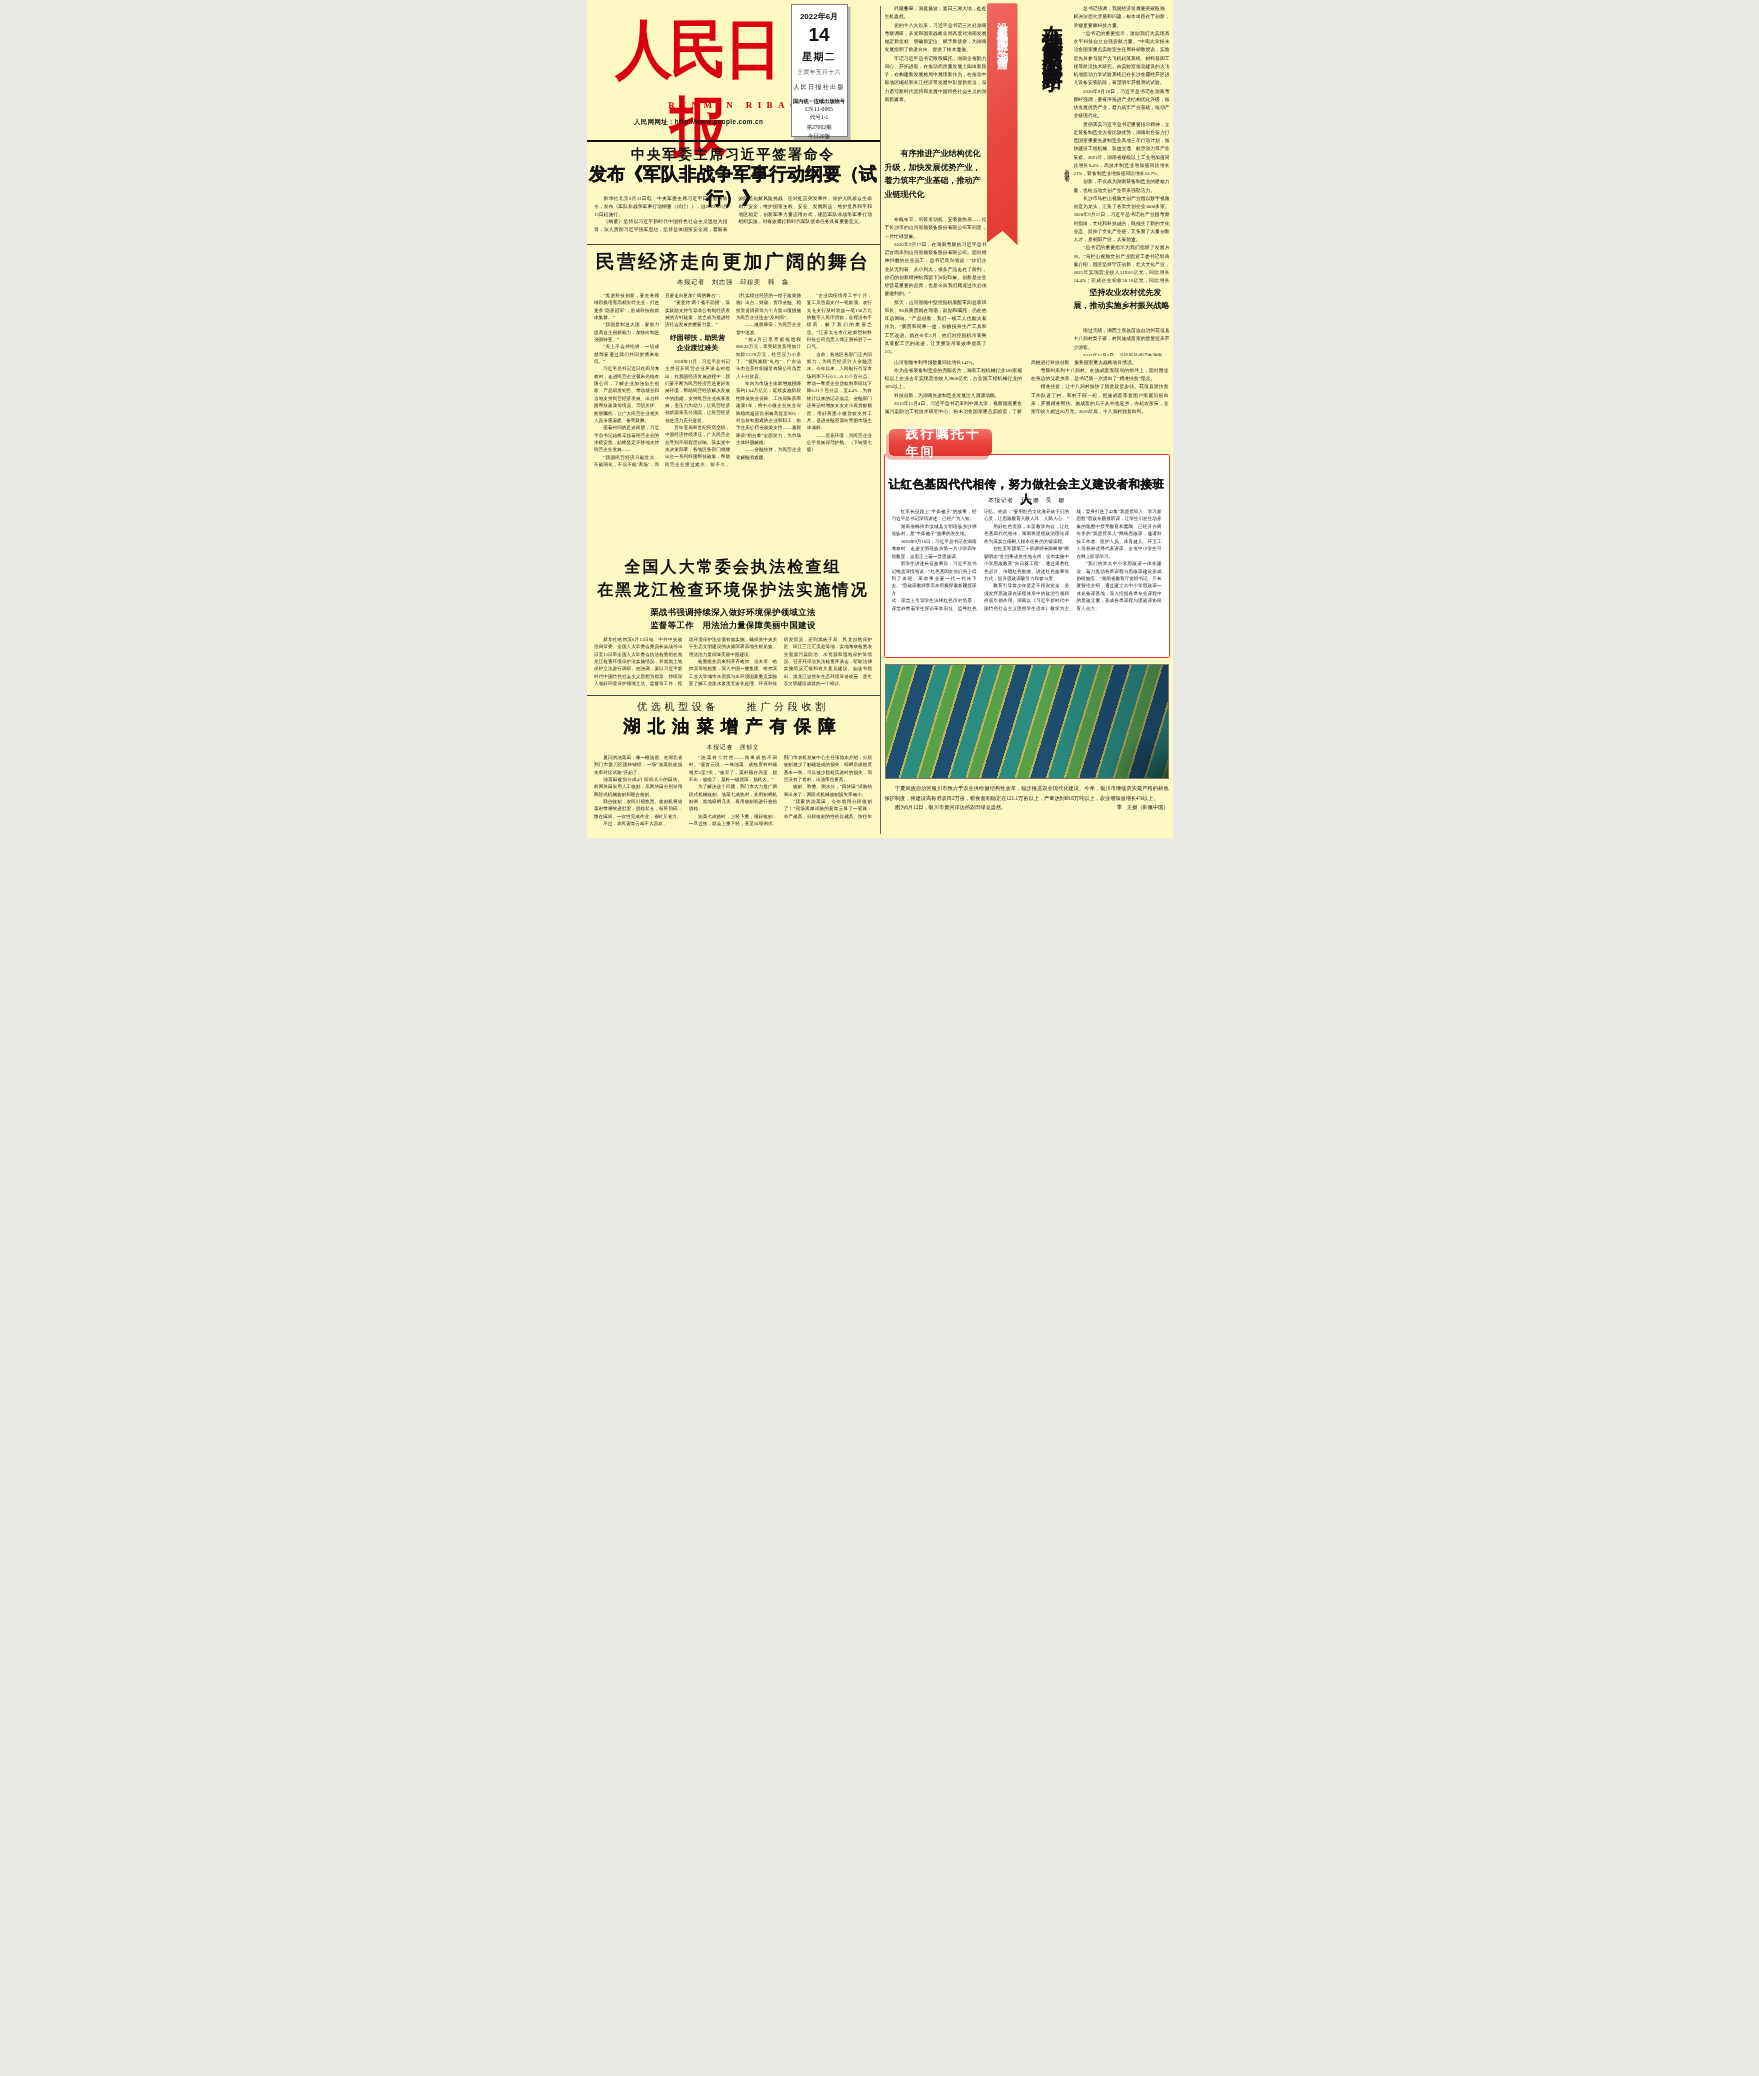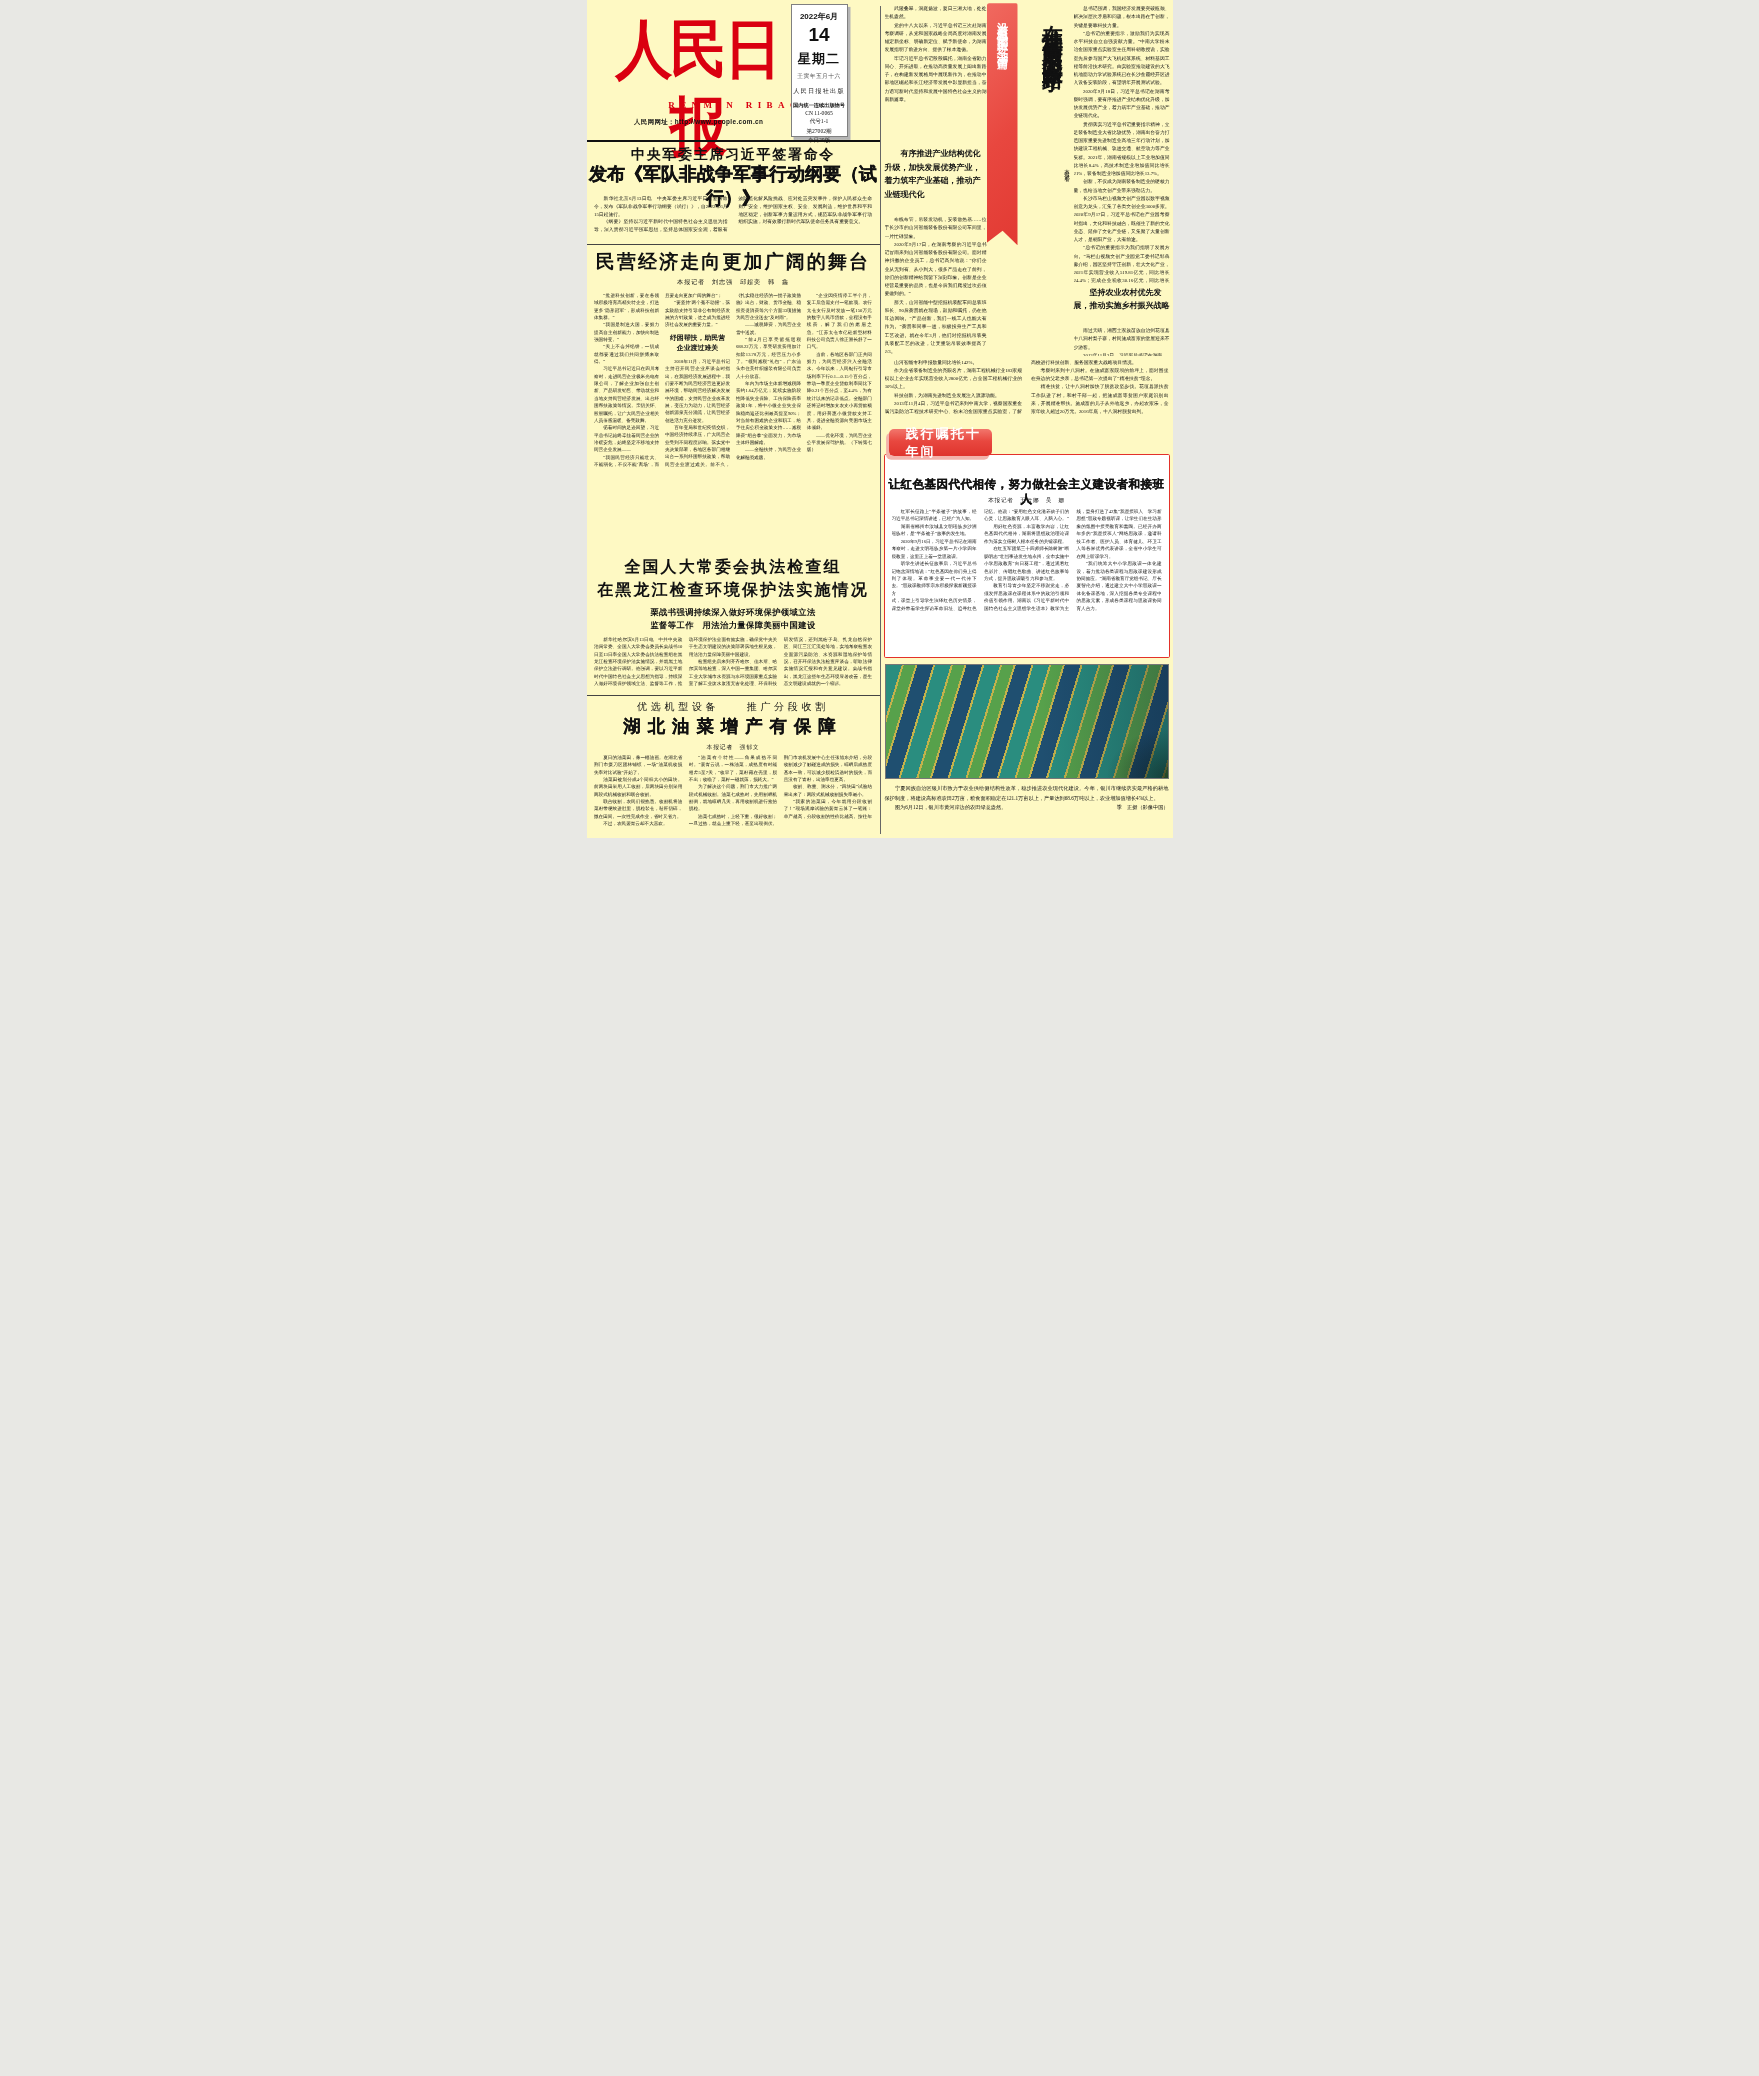--- a/index.html
+++ b/index.html
@@ -19,21 +19,21 @@
   .logo-latin { left:5.8px; top:100px; width:210px; color:#da0010; font-weight:700;
           font-size:9px; letter-spacing:5.4px; text-align:right; font-family:"Liberation Serif",serif; }
   .site { left:4.2px; top:118px; width:216px; font-weight:700; font-size:6.4px; letter-spacing:0.4px;
           text-align:center; font-family:"Liberation Sans","DejaVu Sans",sans-serif; }
 
   
   .datebox { left:204px; top:4.2px; width:57px; height:133px; border:0.8px solid #808080;
              background:#fff; box-shadow:2.5px 2.9px 0 #b5b5b5; text-align:center; padding-top:5.8px; }
   .db-ym { font-family:"Liberation Sans",sans-serif; font-weight:700; font-size:8px; }
   .db-day { font-family:"Liberation Sans",sans-serif; font-weight:700; font-size:19px; margin-top:2.5px; }
-  .db-week { font-family:"Liberation Sans",sans-serif; font-weight:700; font-size:13px; margin-top:3.3px; letter-spacing:1.2px; }
+  .db-week { font-family:"Liberation Sans",sans-serif; font-weight:700; font-size:10px; margin-top:3.3px; letter-spacing:1.2px; }
   .db-lunar { font-size:5.8px; color:#555; margin-top:4.2px; letter-spacing:0.4px; }
   .db-pub { font-size:6.2px; margin-top:5.8px; letter-spacing:1.2px; }
   .db-issn-label { font-family:"Liberation Sans",sans-serif; font-weight:700; font-size:5.2px; margin-top:5.8px; }
   .db-line { font-size:5.6px; margin-top:1.7px; }
 
   .rule-heavy { left:0; top:140px; width:293px; height:2.1px; border-top:1.2px solid #111; border-bottom:0.4px solid #111; }
   .rule-thin  { position:absolute; height:0.4px; background:#444; }
 
   
   .mil-kicker { left:0; top:146px; width:293px; font-weight:700; font-size:14px; letter-spacing:1.7px; text-align:center; }

